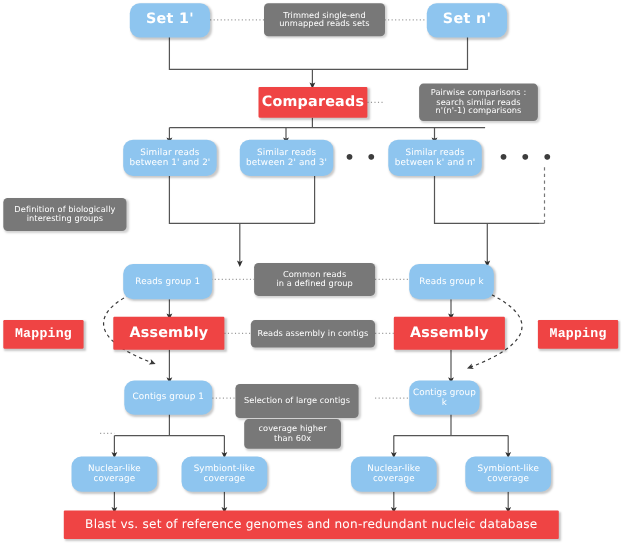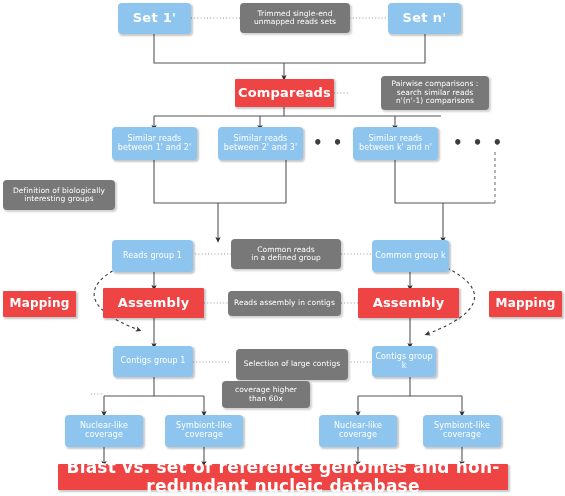--- a/index.html
+++ b/index.html
@@ -27,45 +27,46 @@
     align-items:center;
     justify-content:center;
     text-align:center;
     color:#ffffff;
     line-height:1.12;
     white-space:pre-line;
   }
   
   .blue-light{
     background:#8ec5ef;
-    border-radius:4px;
+    border-radius:9px;
     font-size:8px;
     letter-spacing:.1px;
     box-shadow:1.5px 1.5px 2px rgba(0,0,0,.22);
   }
   .blue-light.big{
     font-size:13px;
     font-weight:bold;
     letter-spacing:.3px;
   }
   
   .blue-strong{
     background:#ef4444;
     border-radius:1px;
     font-size:13px;
     font-weight:bold;
     letter-spacing:.2px;
     box-shadow:1.5px 1.5px 2px rgba(0,0,0,.22);
   }
   .blue-strong.small{
     font-size:12px;
+    font-family:Liberation Mono, monospace;
   }
   .blue-strong.banner{
-    font-size:17px;
-    font-weight:bold;
+    font-size:11px;
+    font-weight:normal;
   }
   
   .gray{
     background:#787878;
     border-radius:4px;
     font-size:7.5px;
     letter-spacing:.05px;
     box-shadow:1.5px 1.5px 2px rgba(0,0,0,.18);
   }
   .ellipsis{
@@ -181,35 +182,35 @@
   <div class="ellipsis" style="left:453px;top:136px;">• • •</div>
 
   <div class="node gray" style="left:3px;top:180px;width:112px;height:30px;">Definition of biologically
 interesting groups</div>
 
   <div class="node blue-light" style="left:112px;top:240px;width:81px;height:32px;">Reads group 1</div>
 
   <div class="node gray" style="left:231px;top:239px;width:110px;height:30px;">Common reads
 in a defined group</div>
 
-  <div class="node blue-light" style="left:372px;top:240px;width:77px;height:32px;">Common group k</div>
+  <div class="node blue-light" style="left:372px;top:240px;width:77px;height:32px;">Reads group k</div>
 
   <div class="node blue-strong small" style="left:3px;top:291px;width:73px;height:26px;">Mapping</div>
 
   <div class="node blue-strong" style="left:103px;top:288px;width:101px;height:30px;">Assembly</div>
 
   <div class="node gray" style="left:228px;top:291px;width:113px;height:25px;">Reads assembly in contigs</div>
 
   <div class="node blue-strong" style="left:358px;top:288px;width:101px;height:30px;">Assembly</div>
 
   <div class="node blue-strong small" style="left:489px;top:291px;width:73px;height:26px;">Mapping</div>
 
   <div class="node blue-light" style="left:113px;top:346px;width:80px;height:31px;">Contigs group 1</div>
 
-  <div class="node gray" style="left:236px;top:349px;width:112px;height:31px;">Selection of large contigs</div>
+  <div class="node gray" style="left:214px;top:349px;width:112px;height:31px;">Selection of large contigs</div>
 
   <div class="node blue-light" style="left:372px;top:346px;width:64px;height:31px;">Contigs group k</div>
 
 
   <div class="node gray" style="left:222px;top:381px;width:88px;height:27px;">coverage higher
 than 60x</div>
 
   <div class="node blue-light" style="left:65px;top:415px;width:78px;height:32px;">Nuclear-like
 coverage</div>
 

